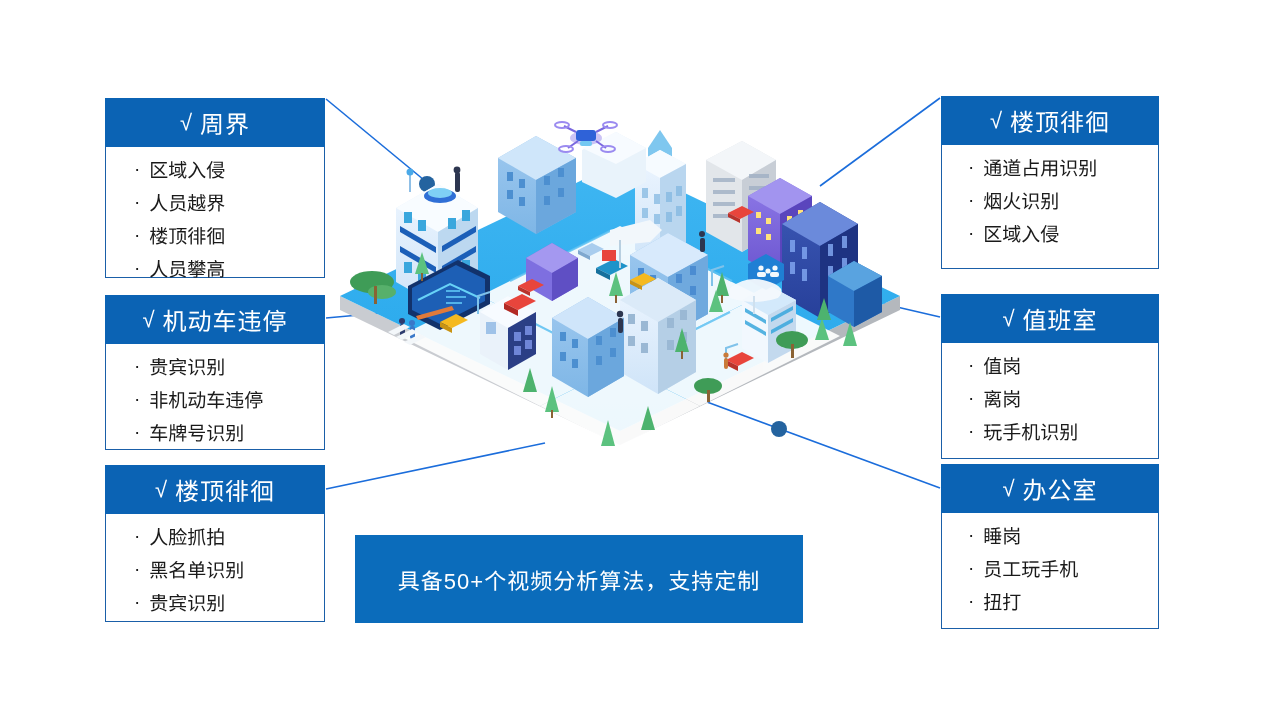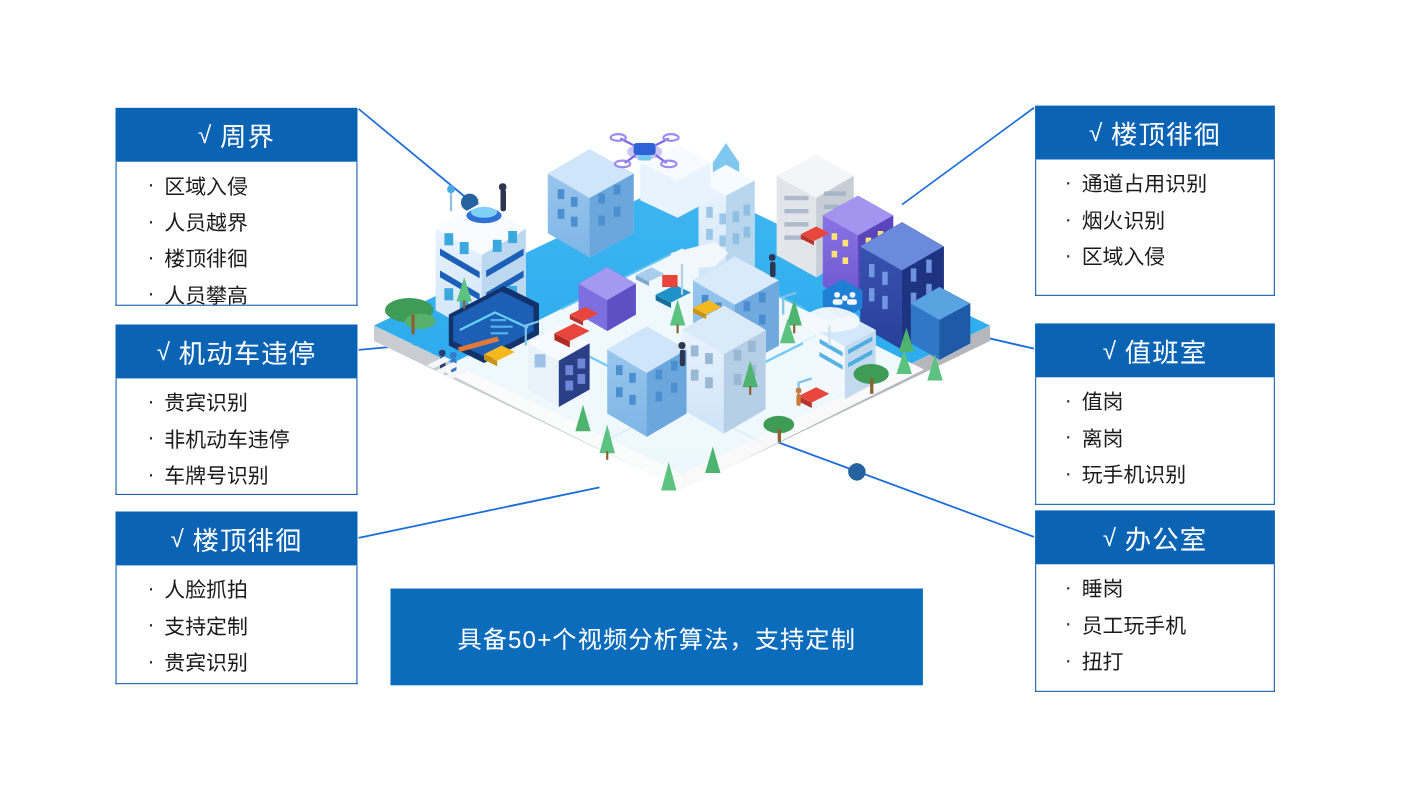--- a/index.html
+++ b/index.html
@@ -55,21 +55,21 @@
 
   #card-office-building{left:941px;top:96px; width:218px;}
   #card-office-building .card-body{height:124px;}
   #card-dutyroom       {left:941px;top:294px;width:218px;}
   #card-dutyroom   .card-body{height:116px;}
   #card-office         {left:941px;top:464px;width:218px;}
   #card-office     .card-body{height:116px;}
 
   
   #banner{
-    position:absolute;left:355px;top:535px;width:484px;height:88px;
+    position:absolute;left:355px;top:535px;width:448px;height:88px;
     background:#0b6cbb;color:#ffffff;
     display:flex;align-items:center;justify-content:center;
     font-size:22px;letter-spacing:1px;
   }
 </style>
 </head>
 <body>
 
 <div id="stage">
 
@@ -568,21 +568,21 @@
       <span class="chk">√</span>
       <span>楼顶徘徊</span>
     </div>
     <div class="card-body">
       <div class="item">
         <span class="dot">·</span>
         <span>人脸抓拍</span>
       </div>
       <div class="item">
         <span class="dot">·</span>
-        <span>支持定制</span>
+        <span>黑名单识别</span>
       </div>
       <div class="item">
         <span class="dot">·</span>
         <span>贵宾识别</span>
       </div>
     </div>
   </div>
 
   <div class="card" id="card-office-building">
     <div class="card-head">

